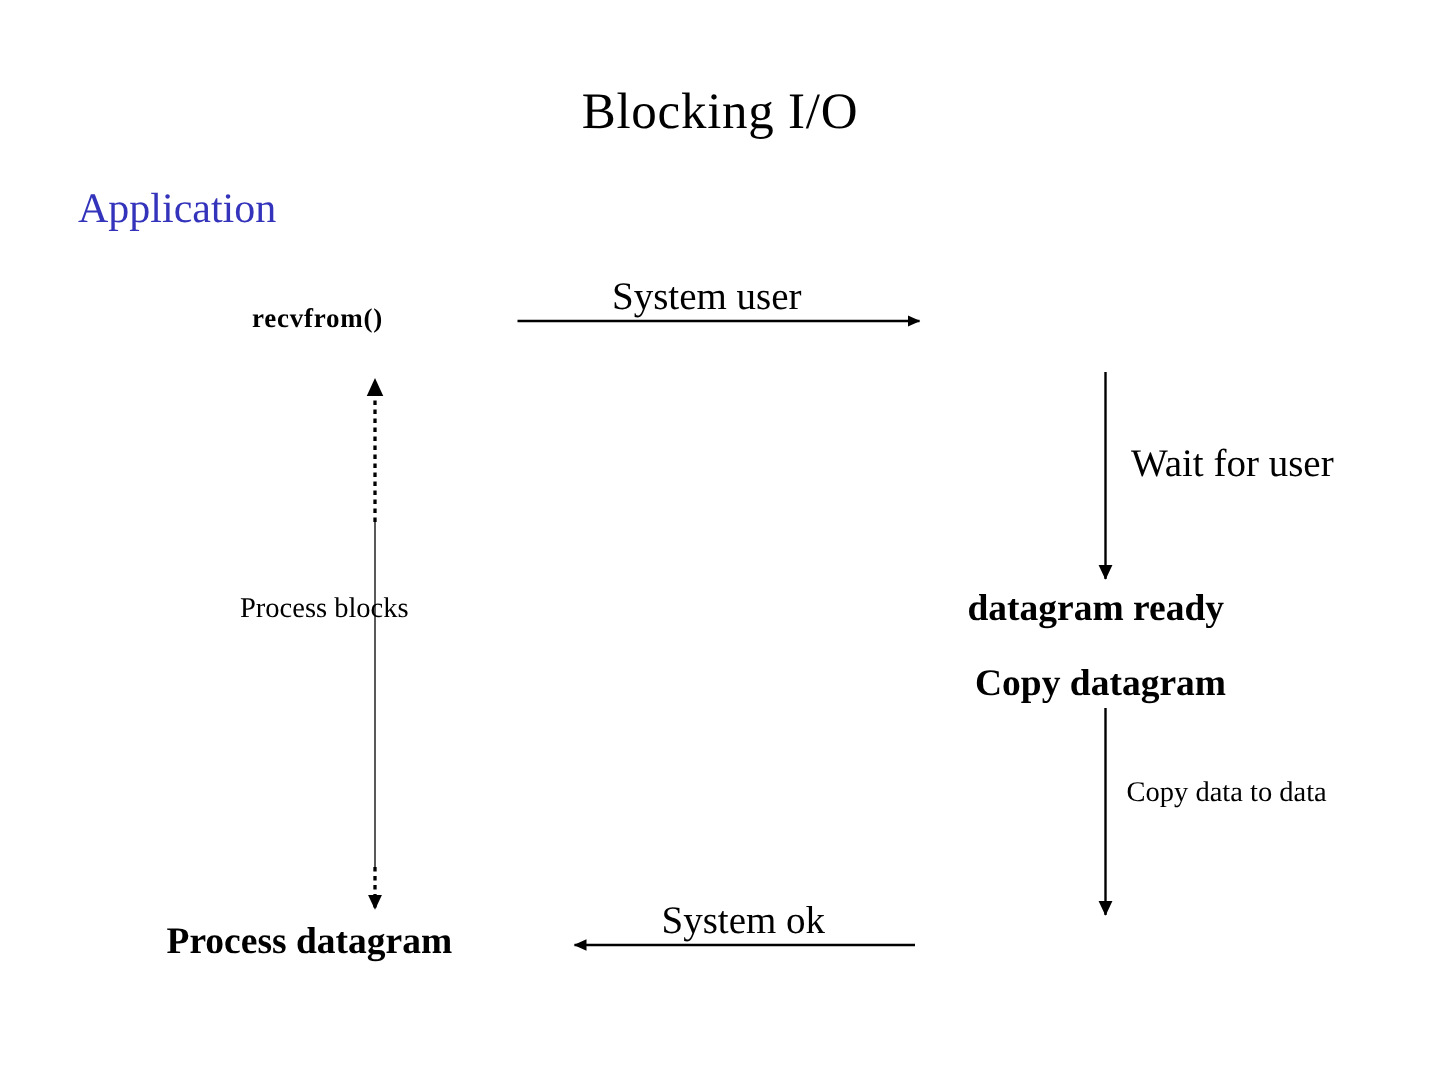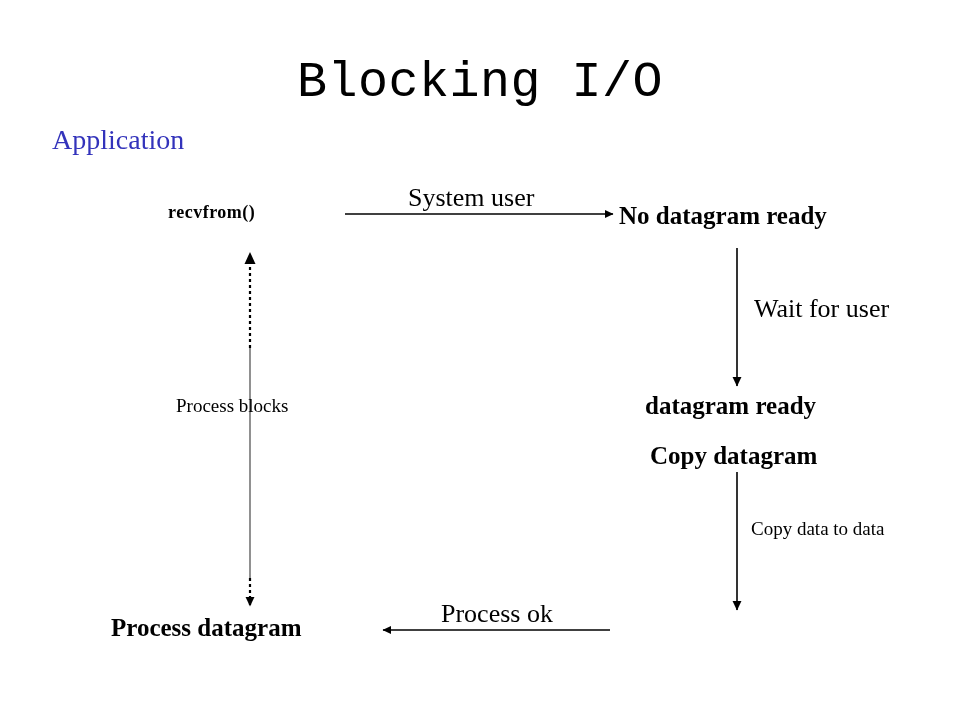--- a/index.html
+++ b/index.html
@@ -20,24 +20,23 @@
     position: absolute;
     white-space: nowrap;
     line-height: 1;
   }
   
   #title {
     left: 0;
     top: 58px;
     width: 960px;
     text-align: center;
-    font-size: 50px;
+    font-size: 34px;
     color: #000000;
     letter-spacing: 0.5px;
-    font-family: Liberation Mono, monospace;
   }
   
   .col-head {
     font-size: 28px;
     color: #3333bb;
   }
   #head-app   { left: 52px;  top: 126px; }
   #head-os    { left: 676px; top: 126px; }
 
   
@@ -60,21 +59,21 @@
     font-size: 18px;
     letter-spacing: 0.5px;
   }
 
   
   .anno-lg { font-size: 26px; }
   .anno-sm { font-size: 19px; }
   #a-syscall   { left: 408px; top: 185px; }
   #a-waitdata  { left: 754px; top: 296px; }
   #a-returnok  { left: 441px; top: 601px; }
-  #a-procblock { left: 176px; top: 396px; }
+  #a-procblock { left: 160px; top: 396px; }
   #a-copyuser  { left: 751px; top: 519px; }
 
   
   #arrows {
     position: absolute;
     left: 0;
     top: 0;
     width: 960px;
     height: 720px;
   }
@@ -113,32 +112,31 @@
     <line x1="250" y1="578" x2="250" y2="606" stroke="#000000" stroke-width="2.2" stroke-dasharray="3 3" marker-end="url(#ah-down)"></line>
   </svg>
 
   <div class="txt" id="title">Blocking I/O</div>
 
   <div class="txt col-head" id="head-app">Application</div>
 
 
   <div class="txt" id="n-recvfrom">recvfrom()</div>
 
-  <div class="txt node" id="n-nodatagram">No datagram ready</div>
 
   <div class="txt node" id="n-datready">datagram ready</div>
 
   <div class="txt node" id="n-copydgram">Copy datagram</div>
 
 
   <div class="txt node" id="n-procdgram">Process datagram</div>
 
   <div class="txt anno-lg" id="a-syscall">System user</div>
 
   <div class="txt anno-lg" id="a-waitdata">Wait for user</div>
 
-  <div class="txt anno-lg" id="a-returnok">Process ok</div>
+  <div class="txt anno-lg" id="a-returnok">System ok</div>
 
   <div class="txt anno-sm" id="a-procblock">Process blocks</div>
 
   <div class="txt anno-sm" id="a-copyuser">Copy data to data</div>
 
 </div>
 
 </body></html>

